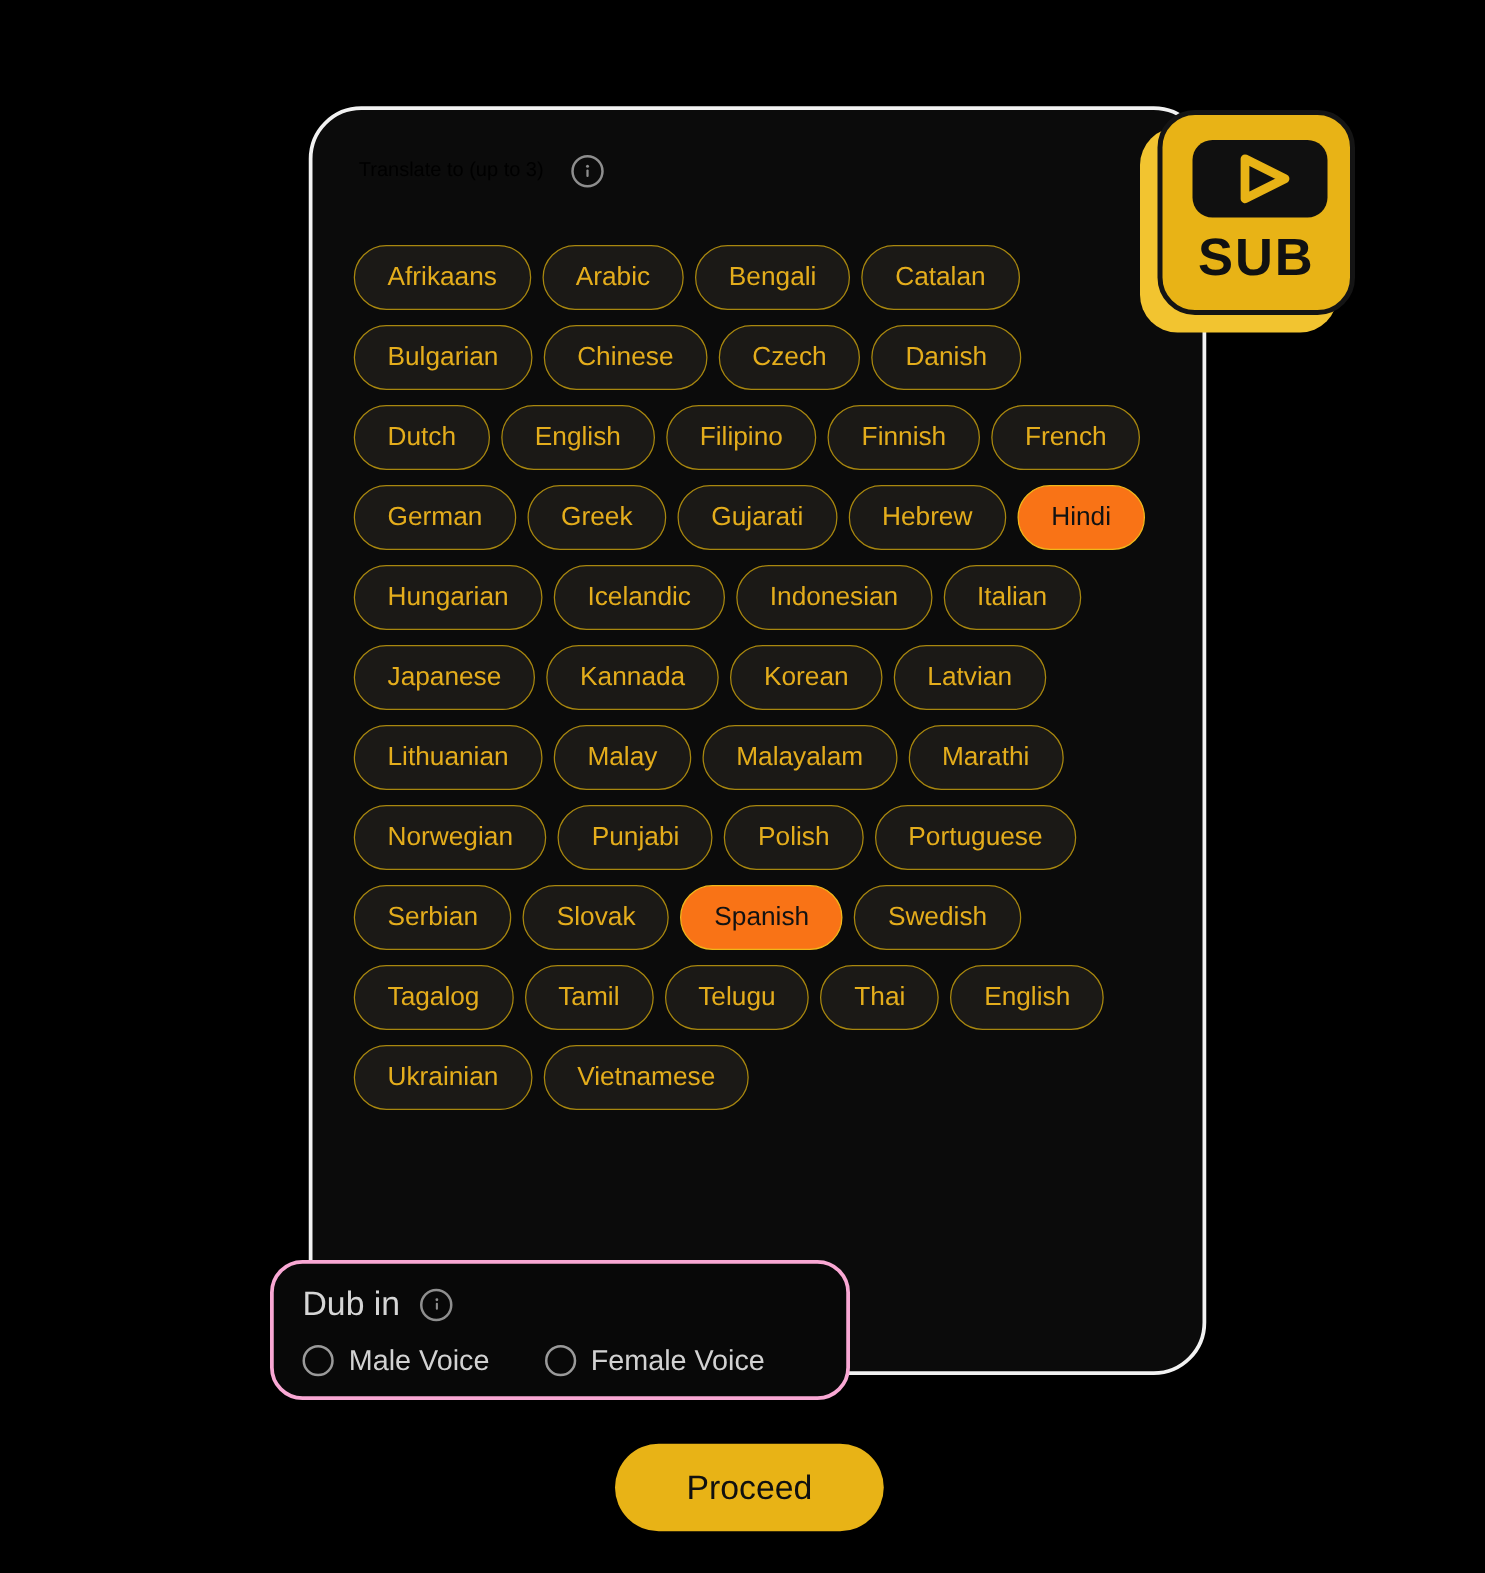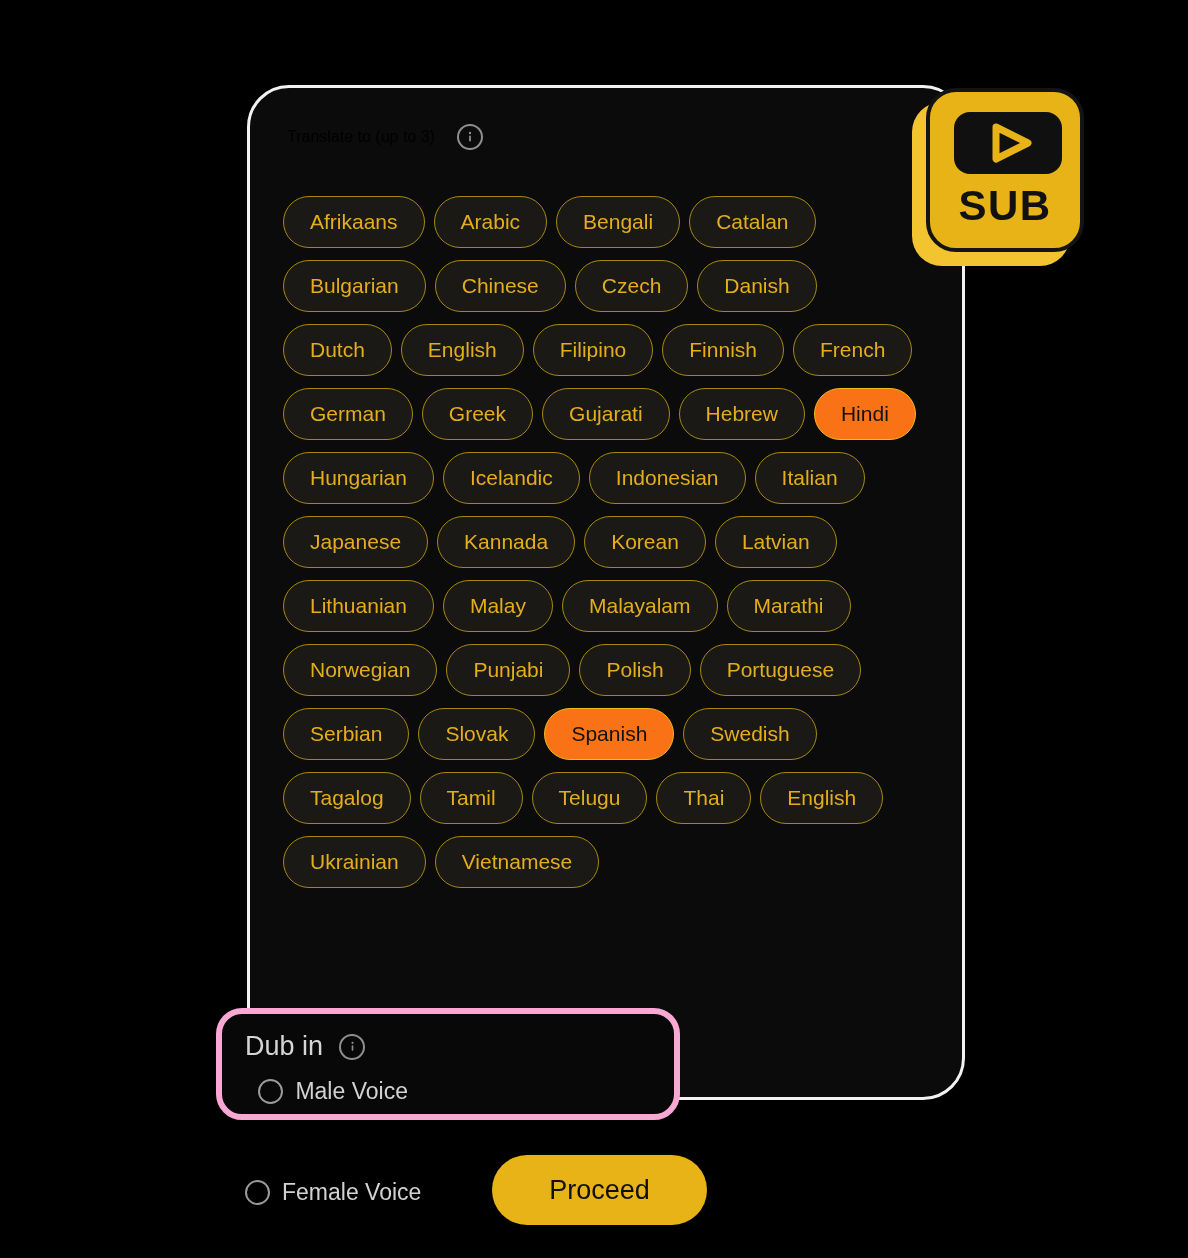--- a/index.html
+++ b/index.html
@@ -139,21 +139,21 @@
   }
 
   
   #dub-panel {
     position: absolute;
     left: 216px;
     top: 1008px;
     width: 464px;
     height: 112px;
     background: #080808;
-    border: 6px solid #f9a8d4;
+    border: 3px solid #f9a8d4;
     border-radius: 26px;
     box-sizing: border-box;
     z-index: 6;
   }
   #dub-header {
     position: absolute;
     left: 23px;
     top: 17px;
     display: flex;
     align-items: center;
@@ -163,22 +163,21 @@
     color: #d5d5d5;
     font-size: 27px;
     font-weight: 400;
   }
   #dub-options {
     position: absolute;
     left: 23px;
     top: 64px;
     display: flex;
     align-items: center;
-    gap: 74px;
-    flex-direction: column;
+    gap: 44px;
   }
   .radio-option {
     display: flex;
     align-items: center;
     gap: 12px;
     cursor: pointer;
   }
   .radio-circle {
     width: 25px;
     height: 25px;

